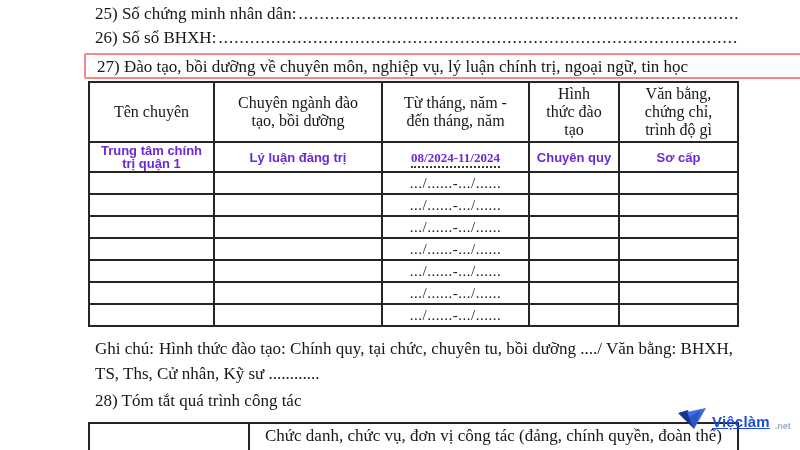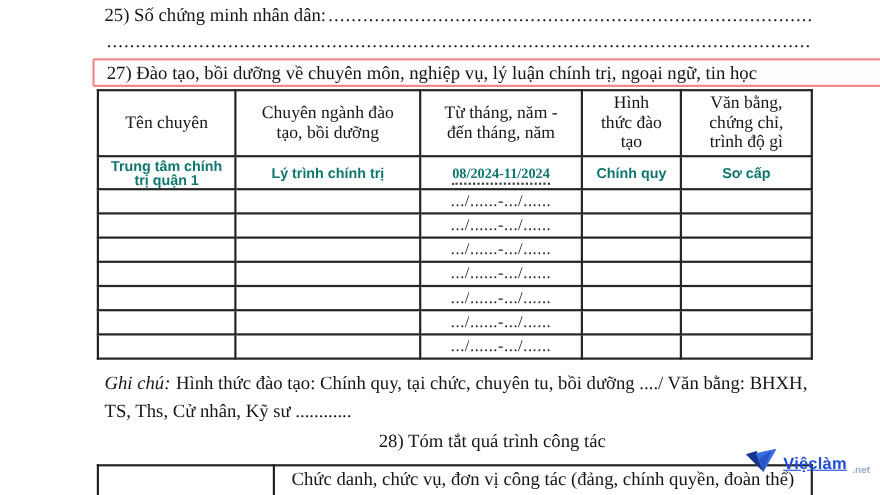--- a/index.html
+++ b/index.html
@@ -42,35 +42,35 @@
   }
   th.th-major { padding: 2px 13px; border-radius: 24px; }
   th.th-period { padding: 2px 13px; }
   th.th-form { padding: 2px 8px; }
   th.th-degree { padding: 2px 10px; }
   col.c1 { width: 125px; } col.c2 { width: 168px; } col.c3 { width: 147px; }
   col.c4 { width: 90px; }  col.c5 { width: 119px; }
 
   tr.entry-row td {
     height: 28px; font-family: "Liberation Sans", "DejaVu Sans", sans-serif;
-    font-weight: bold; font-size: 13px; line-height: 13px; color: #0f766e;
+    font-weight: bold; font-size: 13px; line-height: 13px; color: #6d28d9;
     padding: 1px 3px;
   }
   .dotted-underline { border-bottom: 2px dotted #3a3a3a; padding-bottom: 1px; font-family: Liberation Serif, serif; }
   tr.empty-row td { height: 22px; font-size: 15px; letter-spacing: 0.5px; color: #242424; }
 
   
   .note {
     width: 650px; margin-top: 9px; padding-left: 7px;
     font-size: 17px; line-height: 25px;
   }
-  .note-label { font-style: italic; margin-right: 5px; }
-
-  
-  .line28 { margin-top: 5px; height: 26px; padding-left: 7px; font-size: 17px; text-align: center; }
+  .note-label { margin-right: 5px; }
+
+  
+  .line28 { margin-top: 5px; height: 26px; padding-left: 7px; font-size: 17px; }
 
   
   .logo {
     position: absolute; top: 407px; left: 677px;
     display: flex; align-items: center; gap: 5px;
     font-family: "Liberation Sans", "DejaVu Sans", sans-serif;
   }
   .logo-text { font-size: 15px; font-weight: bold; color: #1d4ed8; letter-spacing: 0.2px; text-decoration: underline; }
   .logo-tld { font-size: 9px; color: #9aaac6; font-weight: bold; align-self: flex-end; margin-bottom: 4px; }
 
@@ -89,20 +89,21 @@
 <body>
 
 <div class="page">
 
   <div class="textline">
     <span class="line-label">25) Số chứng minh nhân dân:</span>
     <span class="dots-fill">................................................................................................................................................................</span>
   </div>
 
   <div class="textline">
+    <span class="line-label">26) Số sổ BHXH:</span>
     <span class="dots-fill">................................................................................................................................................................</span>
   </div>
 
   <div class="highlight-box">
     <span>27) Đào tạo, bồi dưỡng về chuyên môn, nghiệp vụ, lý luận chính trị, ngoại ngữ, tin học</span>
   </div>
 
   <table class="training">
     <colgroup>
         <col class="c1">
@@ -114,23 +115,23 @@
     <tbody>
         <tr>
       <th>Tên chuyên</th>
       <th class="th-major">Chuyên ngành đào tạo, bồi dưỡng</th>
       <th class="th-period">Từ tháng, năm - đến tháng, năm</th>
       <th class="th-form">Hình thức đào tạo</th>
       <th class="th-degree">Văn bằng, chứng chỉ, trình độ gì</th>
     </tr>
     <tr class="entry-row">
       <td>Trung tâm chính trị quận 1</td>
-      <td>Lý trình chính trị</td>
+      <td>Lý luận đảng trị</td>
       <td><span class="dotted-underline">08/2024-11/2024</span></td>
-      <td>Chính quy</td>
+      <td>Chuyên quy</td>
       <td>Sơ cấp</td>
     </tr>
     <tr class="empty-row">
       <td></td>
       <td></td>
       <td>.../......-.../......</td>
       <td></td>
       <td></td>
     </tr>
     <tr class="empty-row">

